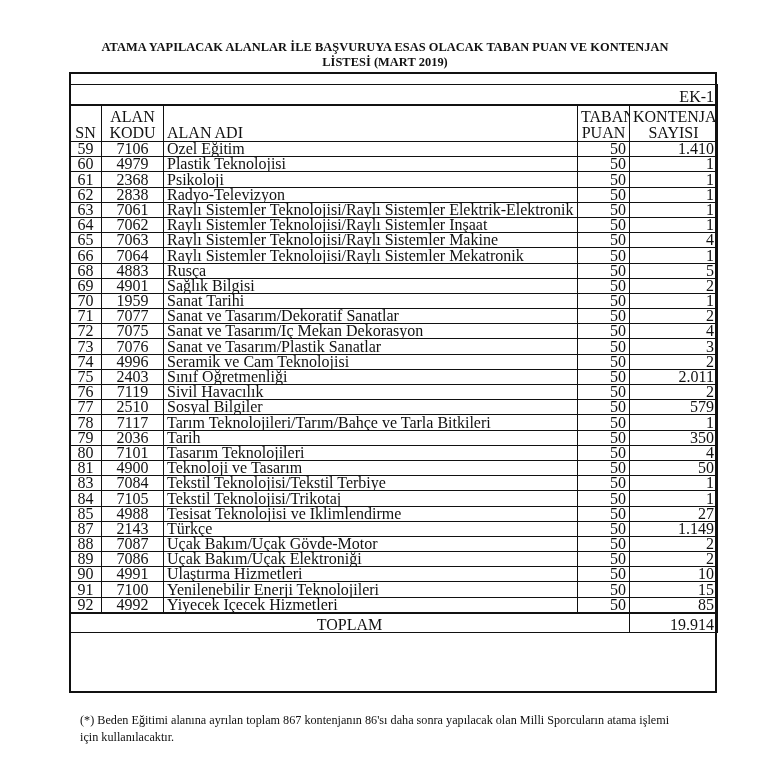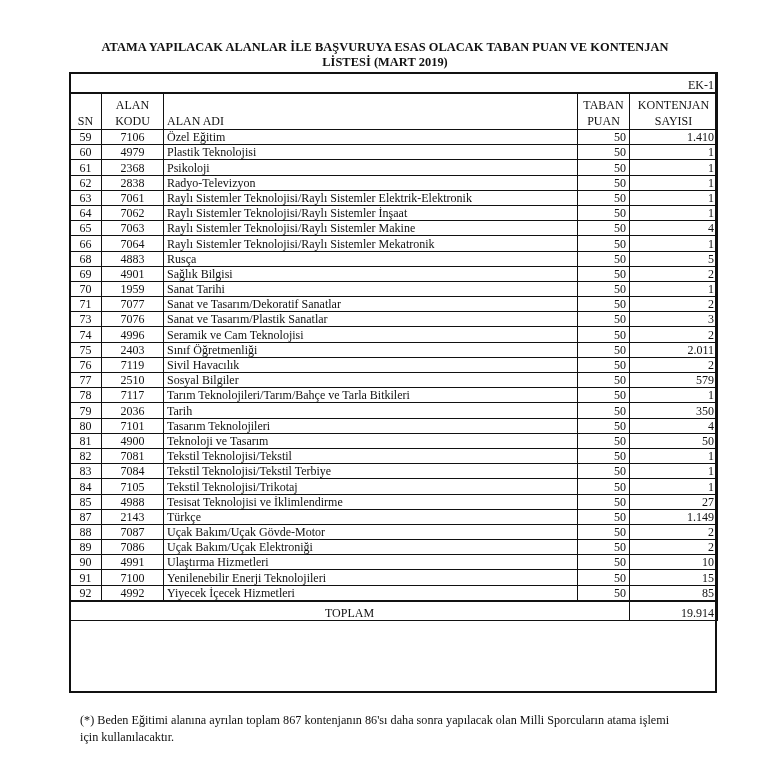--- a/index.html
+++ b/index.html
@@ -2,23 +2,23 @@
 <html><head>
 <meta charset="utf-8">
 <style>
   html, body { margin:0; padding:0; background:#ffffff; }
   body { width:770px; height:768px; position:relative; overflow:hidden;
          font-family:"Liberation Serif", "DejaVu Serif", serif; color:#111; }
   .title { position:absolute; left:0; width:770px; text-align:center;
            font-weight:bold; font-size:12.4px; line-height:15px; letter-spacing:0.05px; }
   .t1 { top:40px; }
   .t2 { top:55px; }
-  table.list { position:absolute; left:69px; top:72px; width:648px;
+  table.list { position:absolute; left:69px; top:84px; width:648px;
                border-collapse:collapse; table-layout:fixed;
-               font-size:12px;border-radius:18px; }
+               font-size:16px;border-radius:18px; }
   table.list td { border:1.6px solid #111; padding:0 3px; height:14.2px; line-height:14px;
                   white-space:nowrap; overflow:hidden; vertical-align:bottom; }
   table.list tr.ek td { height:19px; border-bottom:2px solid #111; }
   table.list tr.head td { height:35px; line-height:16px; vertical-align:bottom; }
   table.list tr.total td { height:18px; border-top:2px solid #111; }
   .c { text-align:center; }
   .r { text-align:right; }
   .l { text-align:left; }
   .b { font-weight:normal; }
   .outer { position:absolute; left:69px; top:72px; width:648px; height:621px;
@@ -129,20 +129,27 @@
         <td class="r">1</td>
       </tr>
       <tr>
         <td class="c">71</td>
         <td class="c">7077</td>
         <td class="l">Sanat ve Tasarım/Dekoratif Sanatlar</td>
         <td class="r">50</td>
         <td class="r">2</td>
       </tr>
       <tr>
+        <td class="c">72</td>
+        <td class="c">7075</td>
+        <td class="l">Sanat ve Tasarım/İç Mekan Dekorasyon</td>
+        <td class="r">50</td>
+        <td class="r">4</td>
+      </tr>
+      <tr>
         <td class="c">73</td>
         <td class="c">7076</td>
         <td class="l">Sanat ve Tasarım/Plastik Sanatlar</td>
         <td class="r">50</td>
         <td class="r">3</td>
       </tr>
       <tr>
         <td class="c">74</td>
         <td class="c">4996</td>
         <td class="l">Seramik ve Cam Teknolojisi</td>
@@ -190,27 +197,20 @@
         <td class="l">Tasarım Teknolojileri</td>
         <td class="r">50</td>
         <td class="r">4</td>
       </tr>
       <tr>
         <td class="c">81</td>
         <td class="c">4900</td>
         <td class="l">Teknoloji ve Tasarım</td>
         <td class="r">50</td>
         <td class="r">50</td>
-      </tr>
-      <tr>
-        <td class="c">82</td>
-        <td class="c">7081</td>
-        <td class="l">Tekstil Teknolojisi/Tekstil</td>
-        <td class="r">50</td>
-        <td class="r">1</td>
       </tr>
       <tr>
         <td class="c">83</td>
         <td class="c">7084</td>
         <td class="l">Tekstil Teknolojisi/Tekstil Terbiye</td>
         <td class="r">50</td>
         <td class="r">1</td>
       </tr>
       <tr>
         <td class="c">84</td>

